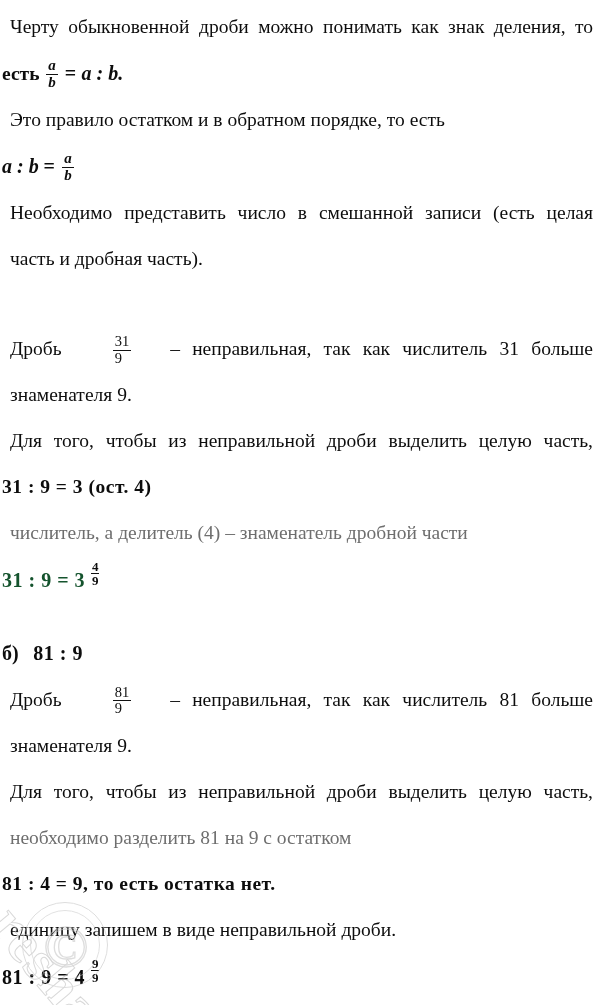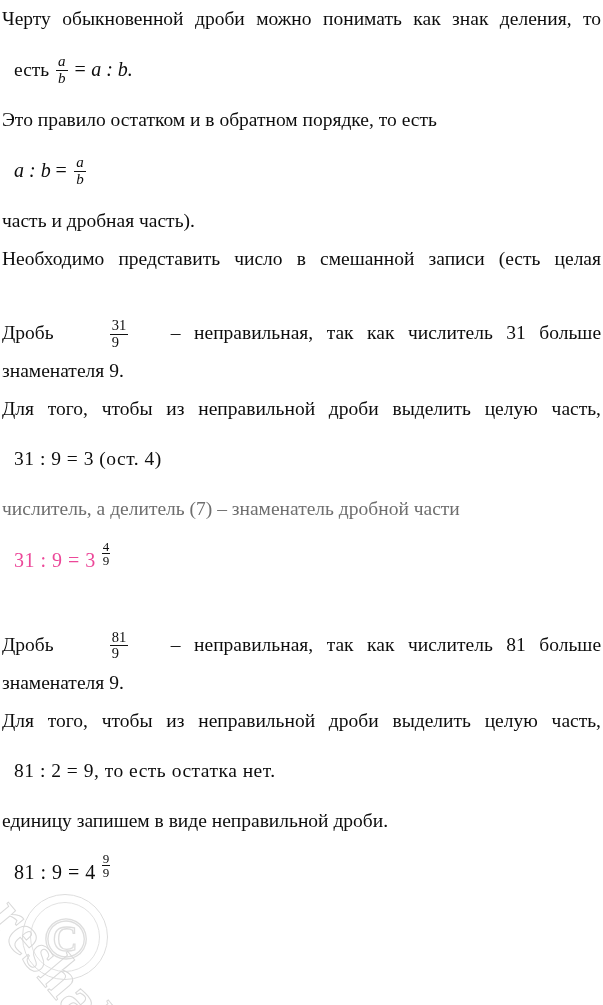--- a/index.html
+++ b/index.html
@@ -86,38 +86,39 @@
   }
 
   
   .content {
     position: relative;
     z-index: 2;
     padding: 0 2px 0 2px;
   }
 
   p.line {
-    margin: 12px;
+    margin: 0;
     font-size: 19.5px;
     line-height: 38px;
     text-align: left;
     white-space: nowrap;
+    font-weight: bold;
   }
 
   p.para {
-    margin: 0;
+    margin: 8px;
     font-size: 19.5px;
     line-height: 38px;
     text-align: justify;
     text-align-last: left;
   }
   p.para.j-all { text-align-last: justify; }
 
   .faded  { color: #6e6e6e; }
-  .faded2 { color: #ec4899; }
+  .faded2 { color: #14532d; }
 
   .math {
     font-family: "Liberation Serif", "DejaVu Serif", serif;
   }
   .mi {
     font-style: italic;
     font-size: 20px;
     text-align: center;
   }
 
@@ -182,22 +183,22 @@
 
     <p class="line">
       <span class="mi math">a : b</span>
       <span class="eq">=</span>
       <span class="frac italic ab math">
         <span class="num">a</span>
         <span class="den">b</span>
       </span>
     </p>
 
+    <p class="para j-all">Необходимо представить число в смешанной записи (есть целая</p>
     <p class="para">часть и дробная часть).</p>
-    <p class="para j-all">Необходимо представить число в смешанной записи (есть целая</p>
 
     <div class="gap-a"></div>
 
 
     <p class="para j-all">
       <span>Дробь</span>
       &nbsp;&nbsp;
       <span class="frac math">
         <span class="num">31</span>
         <span class="den">9</span>
@@ -205,49 +206,55 @@
       &nbsp;
       <span>–</span>
       <span>неправильная, так как числитель 31 больше</span>
     </p>
     <p class="para">знаменателя 9.</p>
 
     <p class="para j-all">Для того, чтобы из неправильной дроби выделить целую часть,</p>
 
     <p class="line eq">31 : 9 = 3 (ост. 4)</p>
 
-    <p class="para faded">числитель, а делитель (7) – знаменатель дробной части</p>
+    <p class="para faded">числитель, а делитель (4) – знаменатель дробной части</p>
 
     <p class="line">
       <span class="eq faded2">31 : 9 = 3</span>
       <span class="frac-sm math">
         <span class="num">4</span>
         <span class="den">9</span>
       </span>
     </p>
 
     <div class="gap-b"></div>
 
+    <p class="line">
+      <span class="lbl">б)</span>
+      &nbsp;
+      <span class="eq">81 : 9</span>
+    </p>
 
     <p class="para j-all">
       <span>Дробь</span>
       &nbsp;&nbsp;
       <span class="frac math">
         <span class="num">81</span>
         <span class="den">9</span>
       </span>
       &nbsp;
       <span>–</span>
       <span>неправильная, так как числитель 81 больше</span>
     </p>
     <p class="para">знаменателя 9.</p>
 
     <p class="para j-all">Для того, чтобы из неправильной дроби выделить целую часть,</p>
-
-    <p class="line eq">81 : 2 = 9, то есть остатка нет.</p>
+    <p class="para faded">необходимо разделить 81 на 9 с остатком</p>
+
+    <p class="line eq">81 : 4 = 9, то есть остатка нет.</p>
 
     <p class="para">единицу запишем в виде неправильной дроби.</p>
 
     <p class="line">
       <span class="eq">81 : 9 = 4</span>
       <span class="frac-sm math">
         <span class="num">9</span>
         <span class="den">9</span>
       </span>
     </p>

